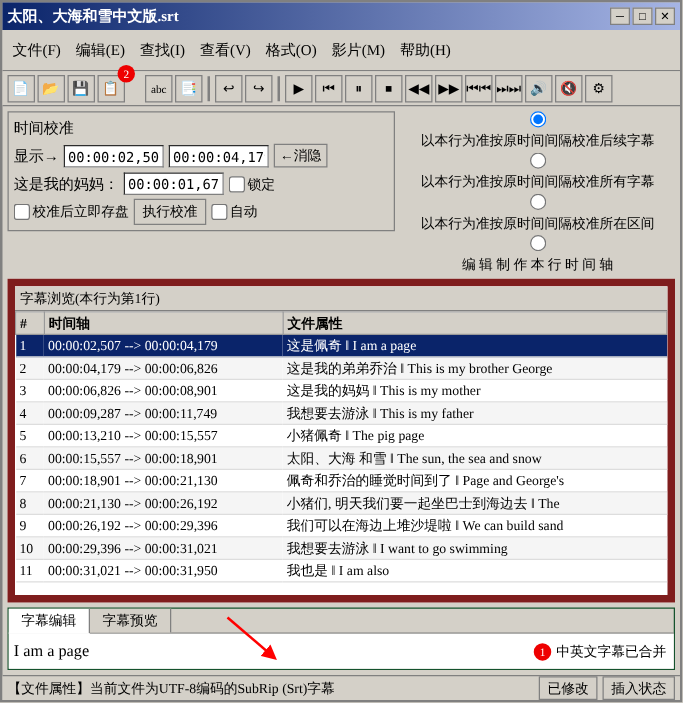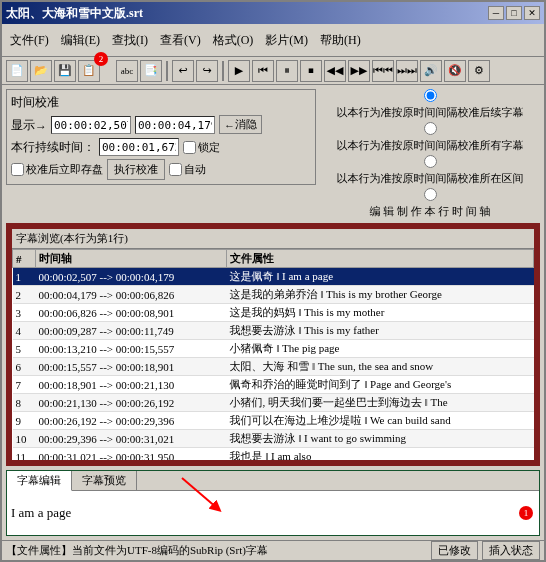--- a/index.html
+++ b/index.html
@@ -229,21 +229,21 @@
       border-right: 1px solid #808080;
       cursor: pointer;
     }
     .tab.active {
       background: white;
       border-bottom: 1px solid white;
       margin-bottom: -1px;
     }
     .edit-area {
       background: white;
-      height: 44px;
+      height: 28px;
       padding: 4px;
       font-size: 13px;
       position: relative;
       display: flex;
       align-items: center;
     }
     .edit-text {
       font-size: 13px;
     }
     .merge-badge {
@@ -351,21 +351,21 @@
       <div class="left-panel">
         <div class="time-panel">
           <div class="time-panel-title">时间校准</div>
           <div class="time-row">
             <span class="time-label">显示→</span>
             <input class="time-input" value="00:00:02,507" style="">
             <input class="time-input" value="00:00:04,179" style="">
             <button class="hide-btn">←消隐</button>
           </div>
           <div class="duration-row">
-            <span class="duration-label">本行持续时间：</span>
+            <span class="duration-label">这是我的妈妈：</span>
             <input class="time-input" value="00:00:01,672" style="">
             <label class="lock-check">
               <input type="checkbox" style="">
               <span>锁定</span>
             </label>
           </div>
           <div class="check-row" style="margin-top:3px;">
             <label class="lock-check">
               <input type="checkbox" style="">
               <span>校准后立即存盘</span>
@@ -472,20 +472,21 @@
 
     <div class="bottom-section">
       <div class="tabs-bar">
         <div class="tab active">字幕编辑</div>
         <div class="tab">字幕预览</div>
       </div>
       <div class="edit-area">
         <span class="edit-text">I am a page</span>
         <div class="merge-badge">
           <span class="badge-circle">1</span>
+          <span>中英文字幕已合并</span>
         </div>
 
         <svg style="position:absolute;left:170px;top:-18px;width:60px;height:40px;" viewBox="0 0 60 40">
           <line x1="5" y1="5" x2="40" y2="35" stroke="red" stroke-width="2" marker-end="url(#arrowhead)"></line>
           <defs>
             <marker id="arrowhead" markerWidth="6" markerHeight="6" refX="3" refY="3" orient="auto">
               <path d="M 0 0 L 6 3 L 0 6 z" fill="red"></path>
             </marker>
           </defs>
         </svg>

